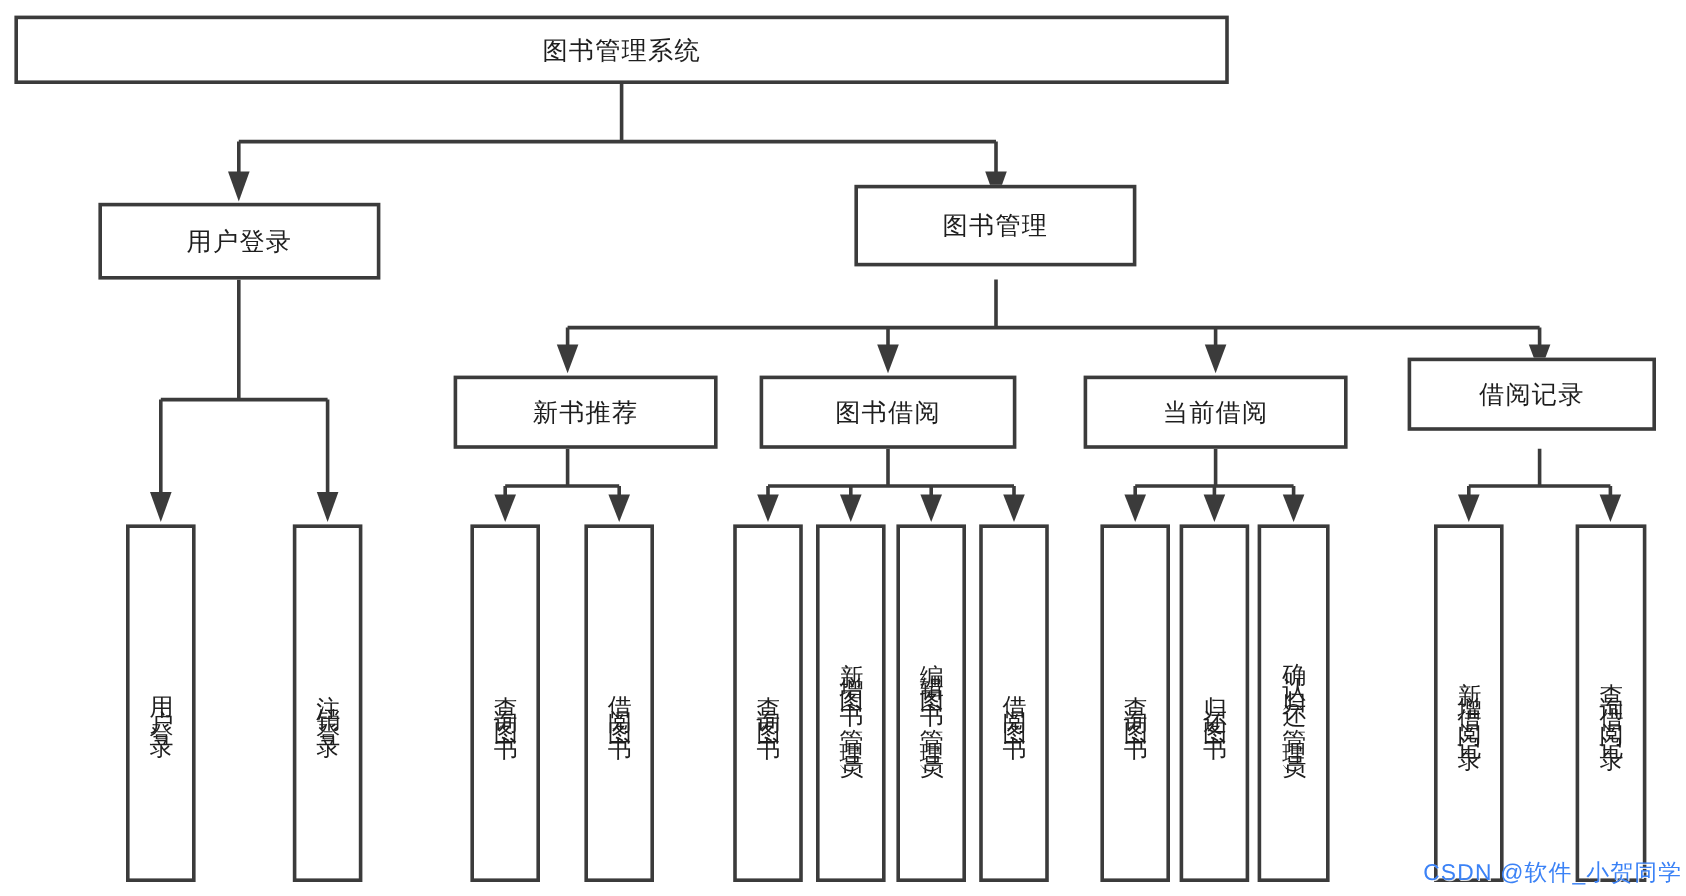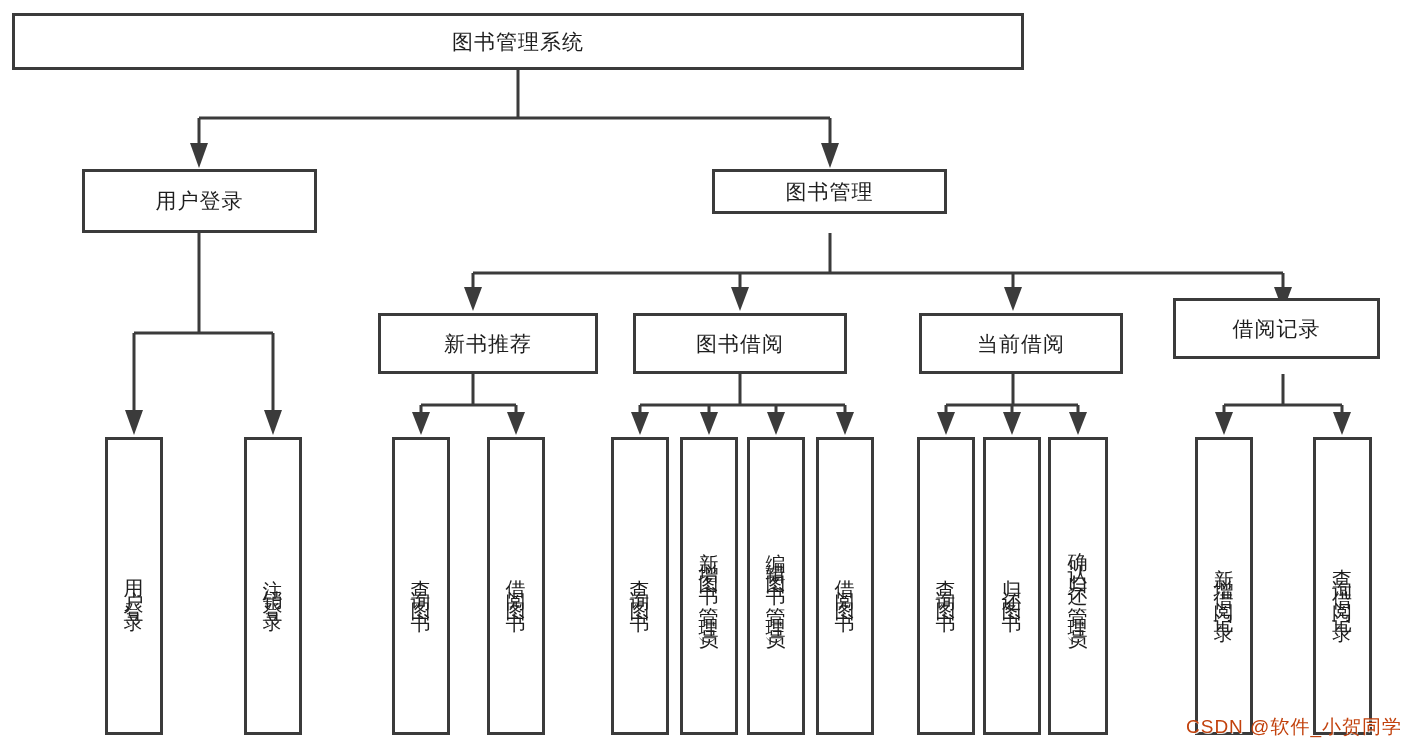--- a/index.html
+++ b/index.html
@@ -59,21 +59,21 @@
     letter-spacing: 11px;
     color: #1e1e1e;
     white-space: nowrap;
   }
   #watermark {
     position: absolute;
     left: 1186px;
     top: 714px;
     font-size: 19px;
     letter-spacing: 1px;
-    color: #c2410c;
+    color: #3b82f6;
     text-shadow: 1px 1px 0 rgba(255,255,255,0.85);
     z-index: 2;
     white-space: nowrap;
   }
 </style>
 </head>
 <body>
 
 <div id="stage">
 
@@ -127,31 +127,31 @@
     </g>
   </svg>
 
   <div class="hbox" style="left:12px; top:13px; width:1012px; height:57px;">
     <span>图书管理系统</span>
   </div>
 
   <div class="hbox" style="left:82px; top:169px; width:235px; height:64px;">
     <span>用户登录</span>
   </div>
-  <div class="hbox" style="left:712px; top:169px; width:235px; height:45px;">
+  <div class="hbox" style="left:712px; top:154px; width:235px; height:68px;">
     <span>图书管理</span>
   </div>
 
   <div class="hbox" style="left:378px; top:313px; width:220px; height:61px;">
     <span>新书推荐</span>
   </div>
   <div class="hbox" style="left:633px; top:313px; width:214px; height:61px;font-family:Liberation Serif, serif;">
     <span>图书借阅</span>
   </div>
-  <div class="hbox" style="left:903px; top:313px; width:204px; height:61px;margin-left:16px;">
+  <div class="hbox" style="left:903px; top:313px; width:220px; height:61px;">
     <span>当前借阅</span>
   </div>
   <div class="hbox" style="left:1173px; top:298px; width:207px; height:61px;">
     <span>借阅记录</span>
   </div>
 
   <div class="vbox" style="left:105px;">
     <span class="vtext">用户登录</span>
   </div>
   <div class="vbox" style="left:244px;">

